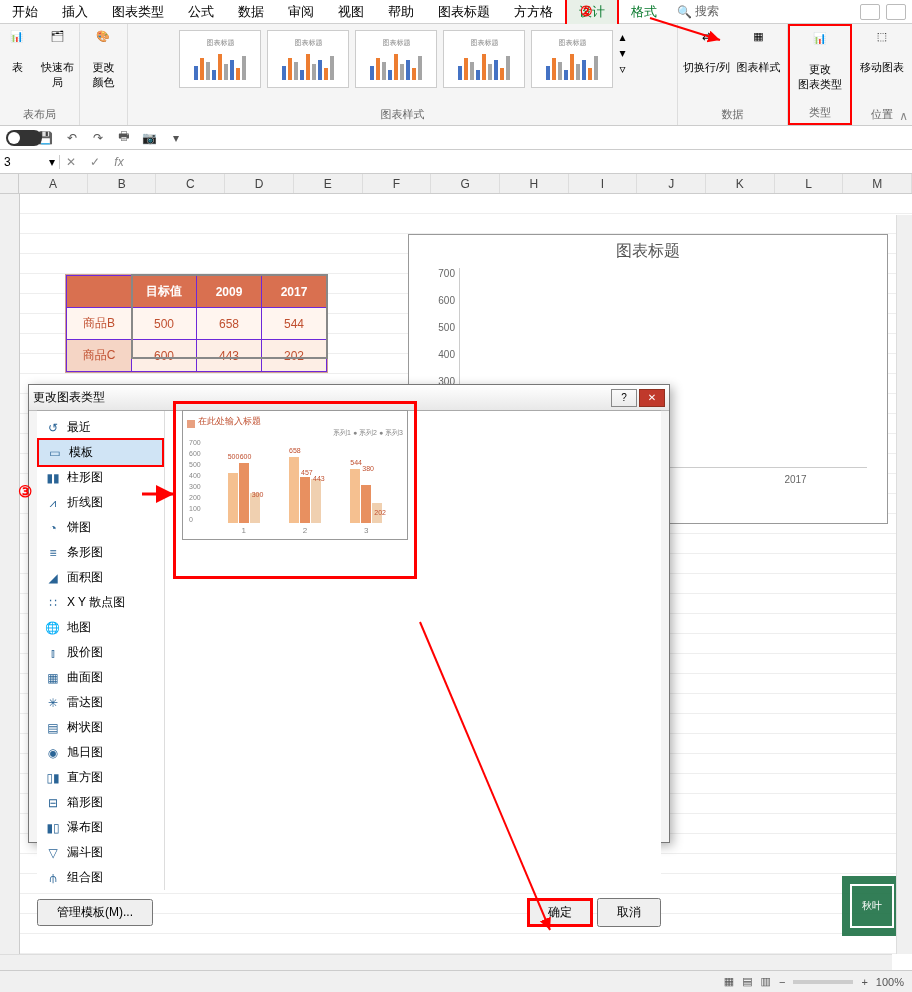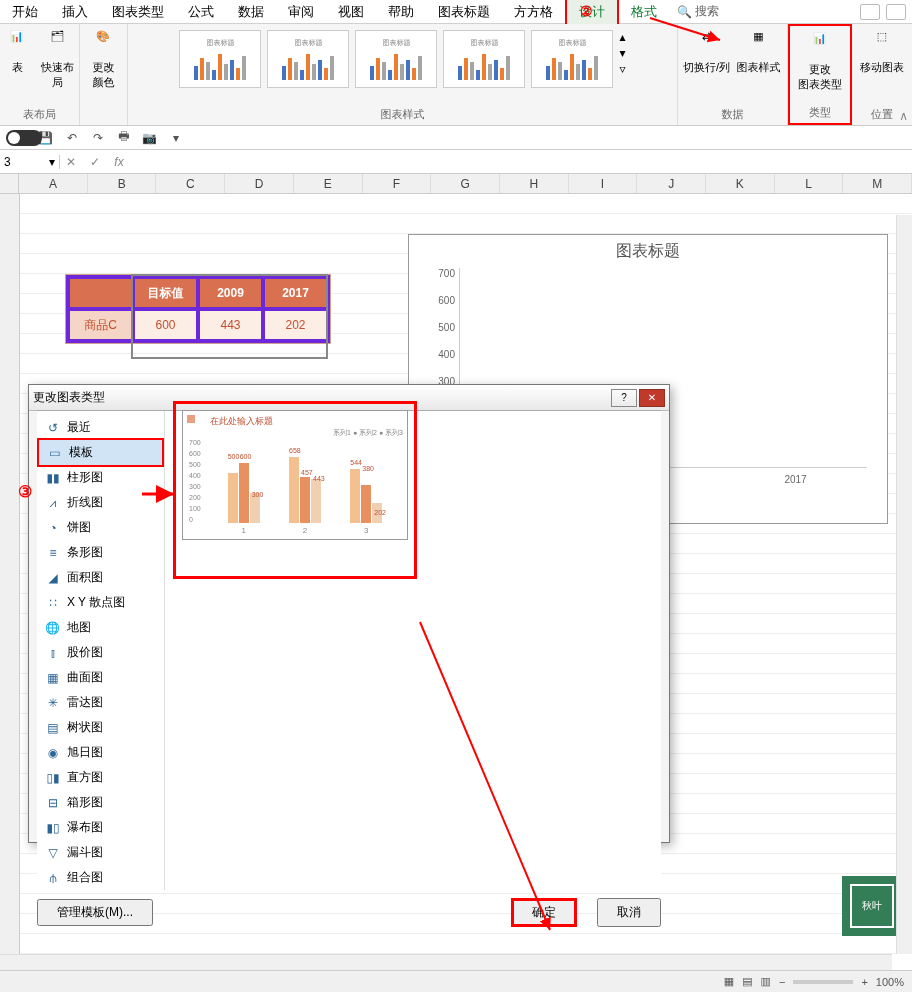--- a/index.html
+++ b/index.html
@@ -44,21 +44,21 @@
   .col-headers { display: flex; background: #f0f0f0; height: 20px; border-bottom: 1px solid #ccc; }
   .row-hdr-spacer { width: 20px; border-right: 1px solid #ccc; }
   .col-h { width: 72px; text-align: center; border-right: 1px solid #ddd; font-size: 12px; color: #444; line-height: 20px; }
   
   
   .grid { position: relative; background: #fff; height: 800px; }
   
   
   .data-table { position: absolute; top: 80px; left: 65px; border: 1px solid #d0a090; }
   .data-table table { border-collapse: collapse; }
-  .data-table th, .data-table td { width: 65px; height: 32px; text-align: center; font-size: 12px; border: 4px solid #6d28d9; }
+  .data-table th, .data-table td { width: 65px; height: 32px; text-align: center; font-size: 12px; border: 1px solid #6d28d9; }
   .data-table th { background: #d97050; color: #fff; }
   .data-table td.rn { background: #f5d5c5; color: #c05030; }
   .data-table td { background: #fdeee5; color: #c05030; }
   .data-table tr.alt td { background: #fff5ef; }
   .sel-overlay { position:absolute; border:2px solid #888; pointer-events:none; }
   
   
   .chart-box { position: absolute; top: 40px; left: 408px; width: 480px; height: 290px; border: 1px solid #999; background: #fff; }
   .chart-title { text-align: center; font-size: 16px; padding: 6px 0; color: #555; }
   .chart-area { position: relative; height: 220px; margin: 0 20px; }
@@ -348,20 +348,26 @@
 
   <div class="data-table">
     <table>
       <tbody>
           <tr>
         <th></th>
         <th>目标值</th>
         <th>2009</th>
         <th>2017</th>
       </tr>
+      <tr class="alt">
+        <td class="rn">商品B</td>
+        <td>500</td>
+        <td>658</td>
+        <td>544</td>
+      </tr>
       <tr>
         <td class="rn">商品C</td>
         <td>600</td>
         <td>443</td>
         <td>202</td>
       </tr>
     </tbody>
       </table>
     <div class="sel-overlay" style="top:-1px;left:65px;width:197px;height:85px"></div>
   </div>
@@ -489,21 +495,21 @@
           <span>漏斗图</span>
         </div>
       <div class="cat-item">
           <span class="ci">⫛</span>
           <span>组合图</span>
         </div>
     </div>
     <div class="tmpl-pane">
       <div class="tmpl-box">
         <div class="tmpl-thumb">
-          <div style="display:flex;align-items:flex-start;gap:15px">
+          <div style="display:flex;align-items:flex-end;gap:3px">
               <span style="width:8px;height:8px;background:#e8a080;display:inline-block"></span>
               <span>在此处输入标题</span>
             </div>
           <div style="text-align:right;font-size:7px;color:#888">系列1 ● 系列2 ● 系列3</div>
           <div class="ya">
             <span>0</span>
               <span>100</span>
               <span>200</span>
               <span>300</span>
               <span>400</span>
@@ -541,21 +547,21 @@
             <span>1</span>
               <span>2</span>
               <span>3</span>
           </div>
         </div>
       </div>
     </div>
   </div>
   <div class="dlg-footer">
     <button>管理模板(M)...</button>
-    <div style="display:flex;gap:20px">
+    <div style="display:flex;gap:4px">
       <button class="ok-btn">确定</button>
       <button>取消</button>
     </div>
   </div>
 </div>
 
 <svg class="red-arrow-svg" style="top:484px;left:140px;width:40px;height:20px">
   <defs>
       <marker id="ah2" markerWidth="8" markerHeight="8" refX="6" refY="3" orient="auto">
         <path d="M0,0 L6,3 L0,6 Z" fill="red"></path>

